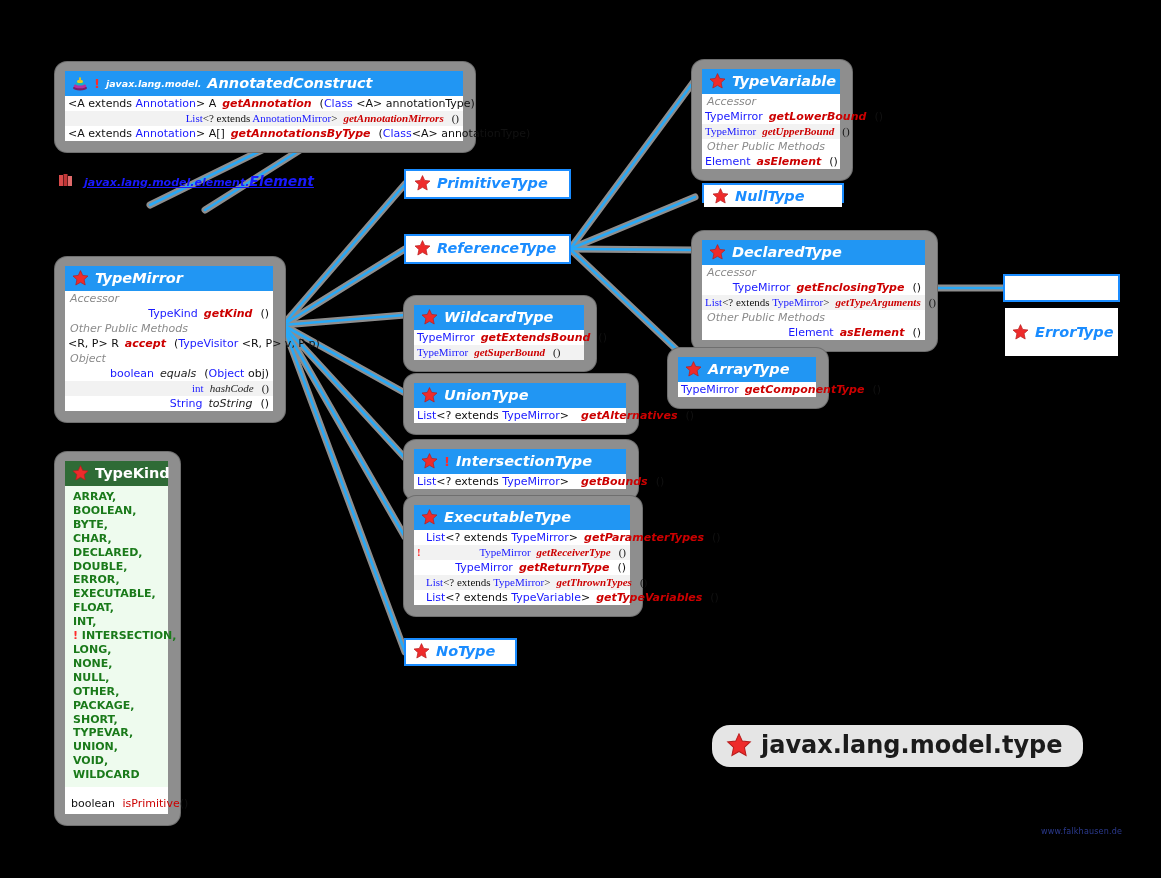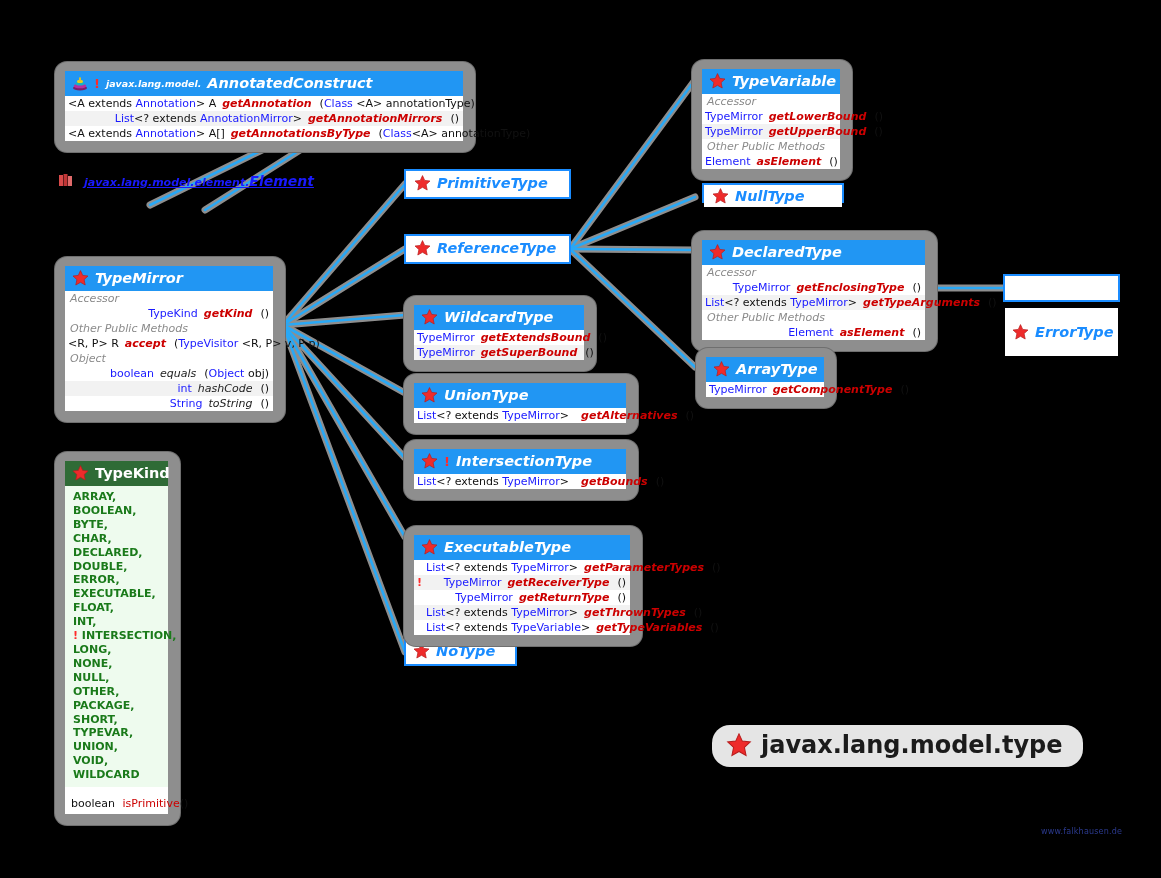--- a/index.html
+++ b/index.html
@@ -54,21 +54,21 @@
   .sec{
     font-style:italic;color:#8a8a8a;font-size:11px;
     padding:1px 4px 1px 5px;background:#ffffff;
   }
   .row{
     display:flex;align-items:baseline;
     font-size:11px;white-space:nowrap;
     padding:1px 4px 1px 3px;
     line-height:13px;
   }
-  .row.alt{background:#f2f2f2;}
+  .row.alt{background:#f2f2f2;font-family:Liberation Serif, serif;}
   .row .mark{width:9px;flex:0 0 auto;color:#ff2a2a;font-weight:bold;font-size:11px;}
   .row .ret{flex:1 1 auto;text-align:right;padding-right:6px;color:#1a1aff;}
   .row .nm{flex:0 0 auto;font-style:italic;color:#cc0000;font-weight:bold;}
   .row .args{flex:0 0 auto;color:#111;padding-left:8px;}
   .t-blue{color:#1a1aff;}
   .t-green{color:#1f7a1f;}
   .t-black{color:#111;}
   .t-red{color:#cc0000;}
 
   
@@ -384,21 +384,21 @@
         <div class="sec">Other Public Methods</div>
         <div class="row">
           <span class="ret">Element</span>
           <span class="nm">asElement</span>
           <span class="args">()</span>
         </div>
       </div>
     </div>
   </div>
 
-  <div class="node framed" style="left:696px;top:348px;width:140px;">
+  <div class="node framed" style="left:668px;top:348px;width:160px;">
     <div class="inner">
       <div class="hdr">
         <span class="star">
           <svg viewBox="0 0 17 16" width="17" height="16">
               <path d="M8.5 0.6 10.7 5.4 16 6 12.1 9.6 13.2 15 8.5 12.3 3.8 15 4.9 9.6 1 6 6.3 5.4Z" fill="#ee2b2b" stroke="#b81d1d" stroke-width=".7"></path>
             </svg>
         </span>
         <span>ArrayType</span>
       </div>
       <div class="rows">
@@ -470,21 +470,21 @@
       <div class="rows">
         <div class="row">
           <span class="ret" style="flex:0 0 auto;"><span class="t-blue">List</span><span class="t-black">&lt;? extends </span><span class="t-blue">TypeMirror</span><span class="t-black">&gt;</span></span>
           <span class="nm" style="padding-left:6px;">getBounds</span>
           <span class="args">()</span>
         </div>
       </div>
     </div>
   </div>
 
-  <div class="node framed" style="left:404px;top:526px;width:238px;">
+  <div class="node framed" style="left:404px;top:496px;width:238px;">
     <div class="inner">
       <div class="hdr">
         <span class="star">
           <svg viewBox="0 0 17 16" width="17" height="16">
               <path d="M8.5 0.6 10.7 5.4 16 6 12.1 9.6 13.2 15 8.5 12.3 3.8 15 4.9 9.6 1 6 6.3 5.4Z" fill="#ee2b2b" stroke="#b81d1d" stroke-width=".7"></path>
             </svg>
         </span>
         <span>ExecutableType</span>
       </div>
       <div class="rows" id="exec-rows">

